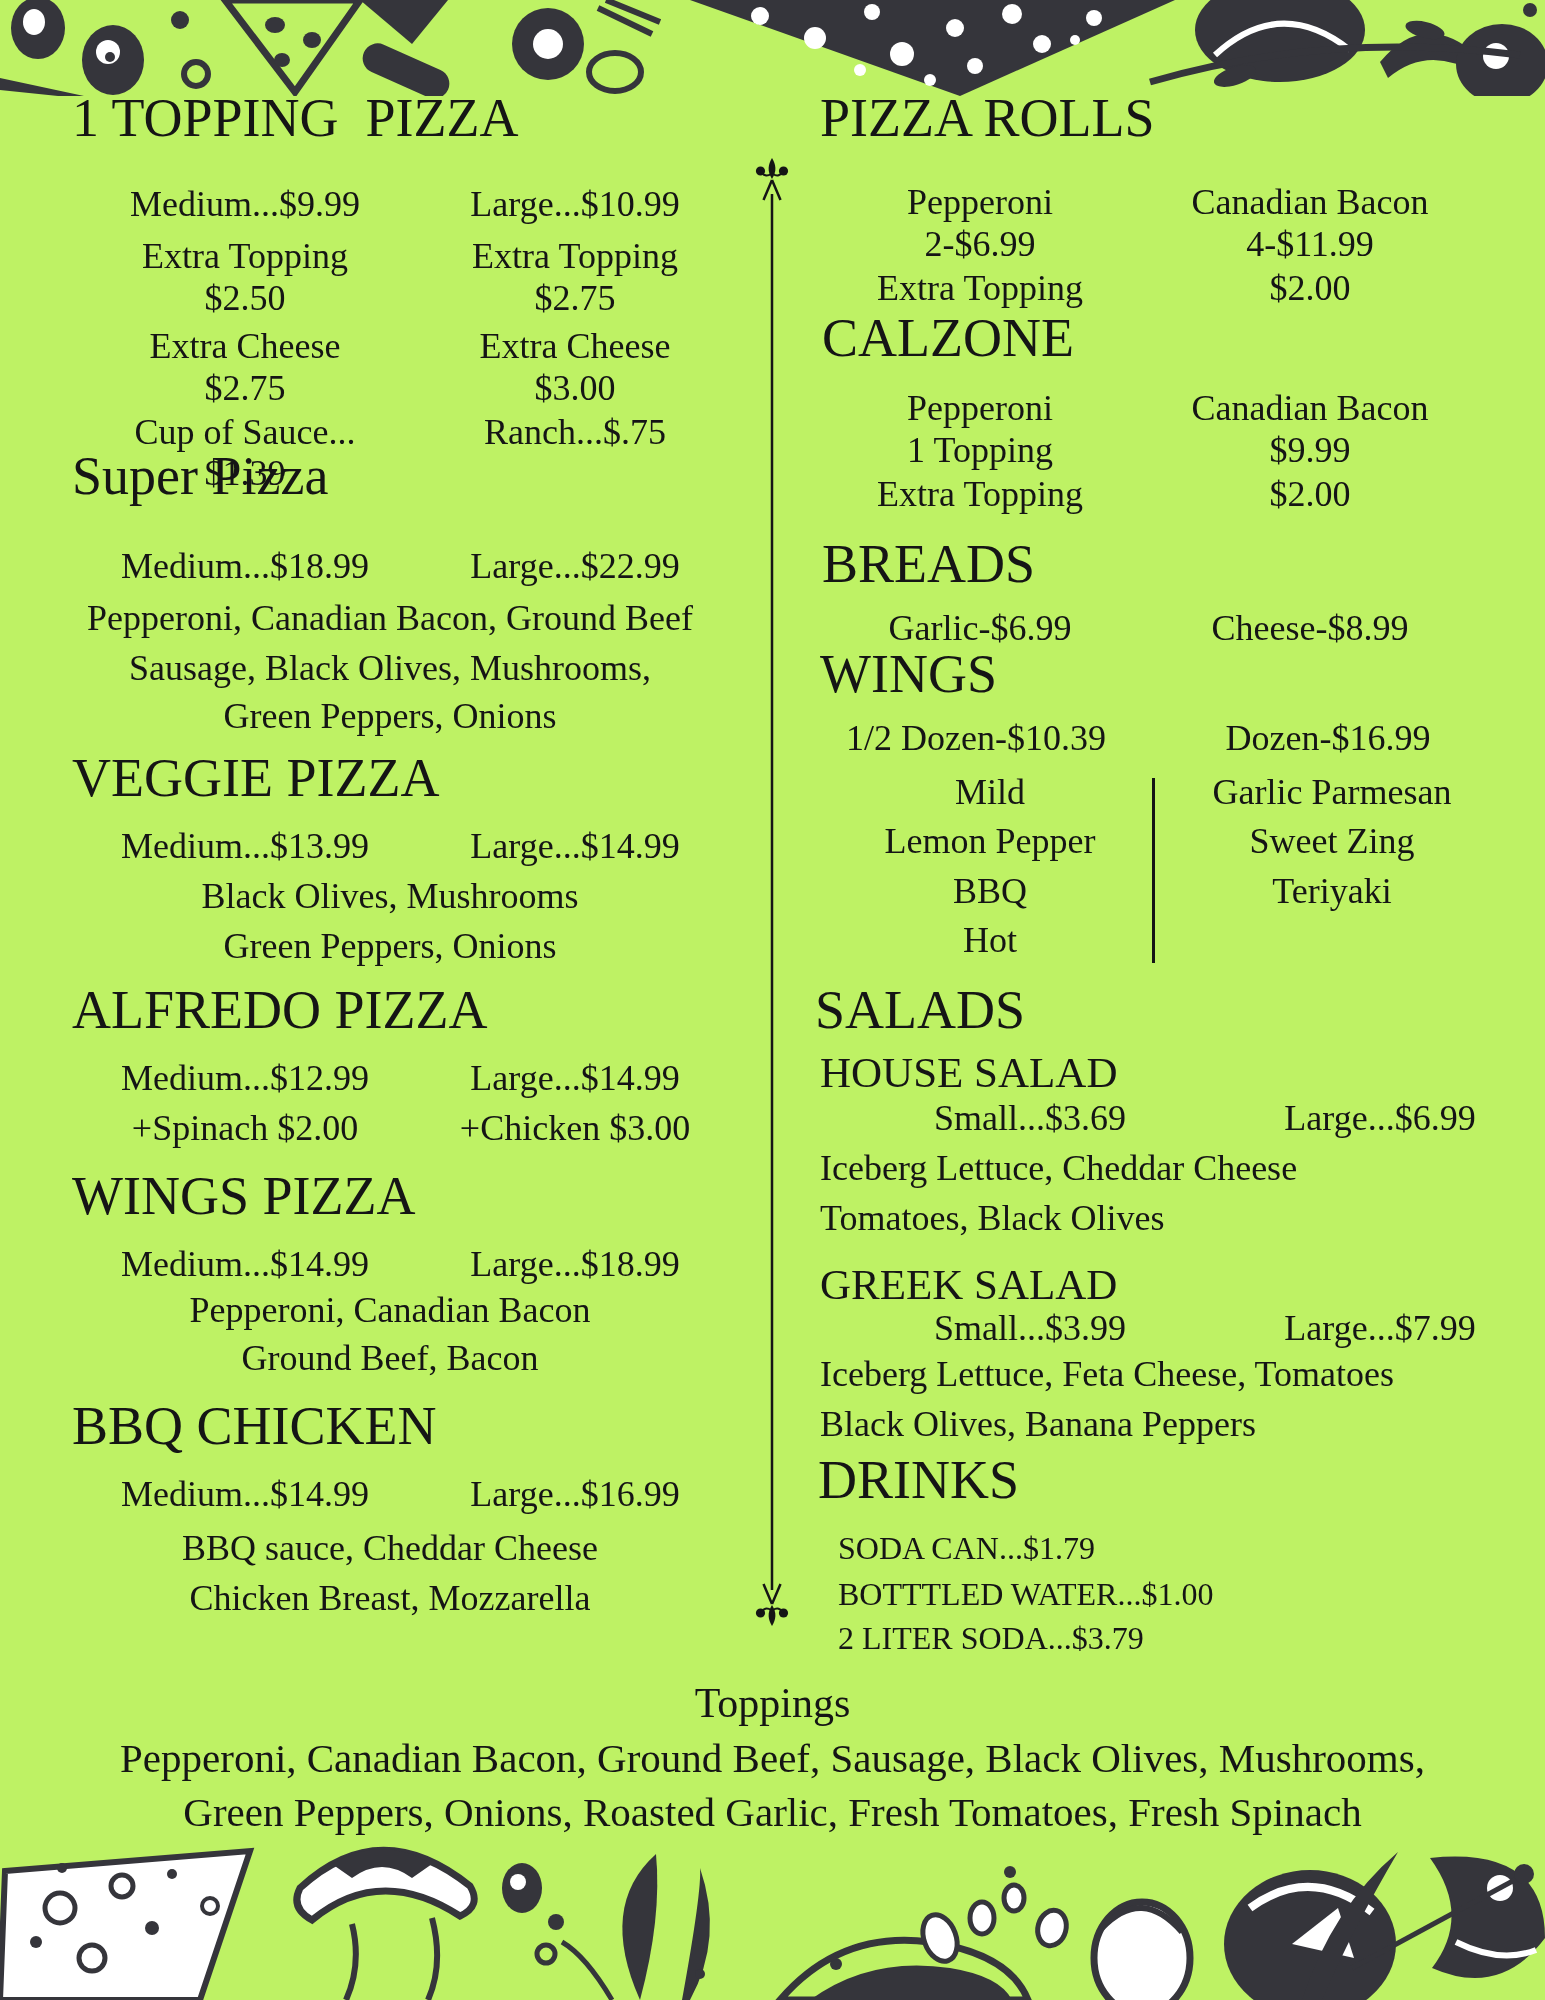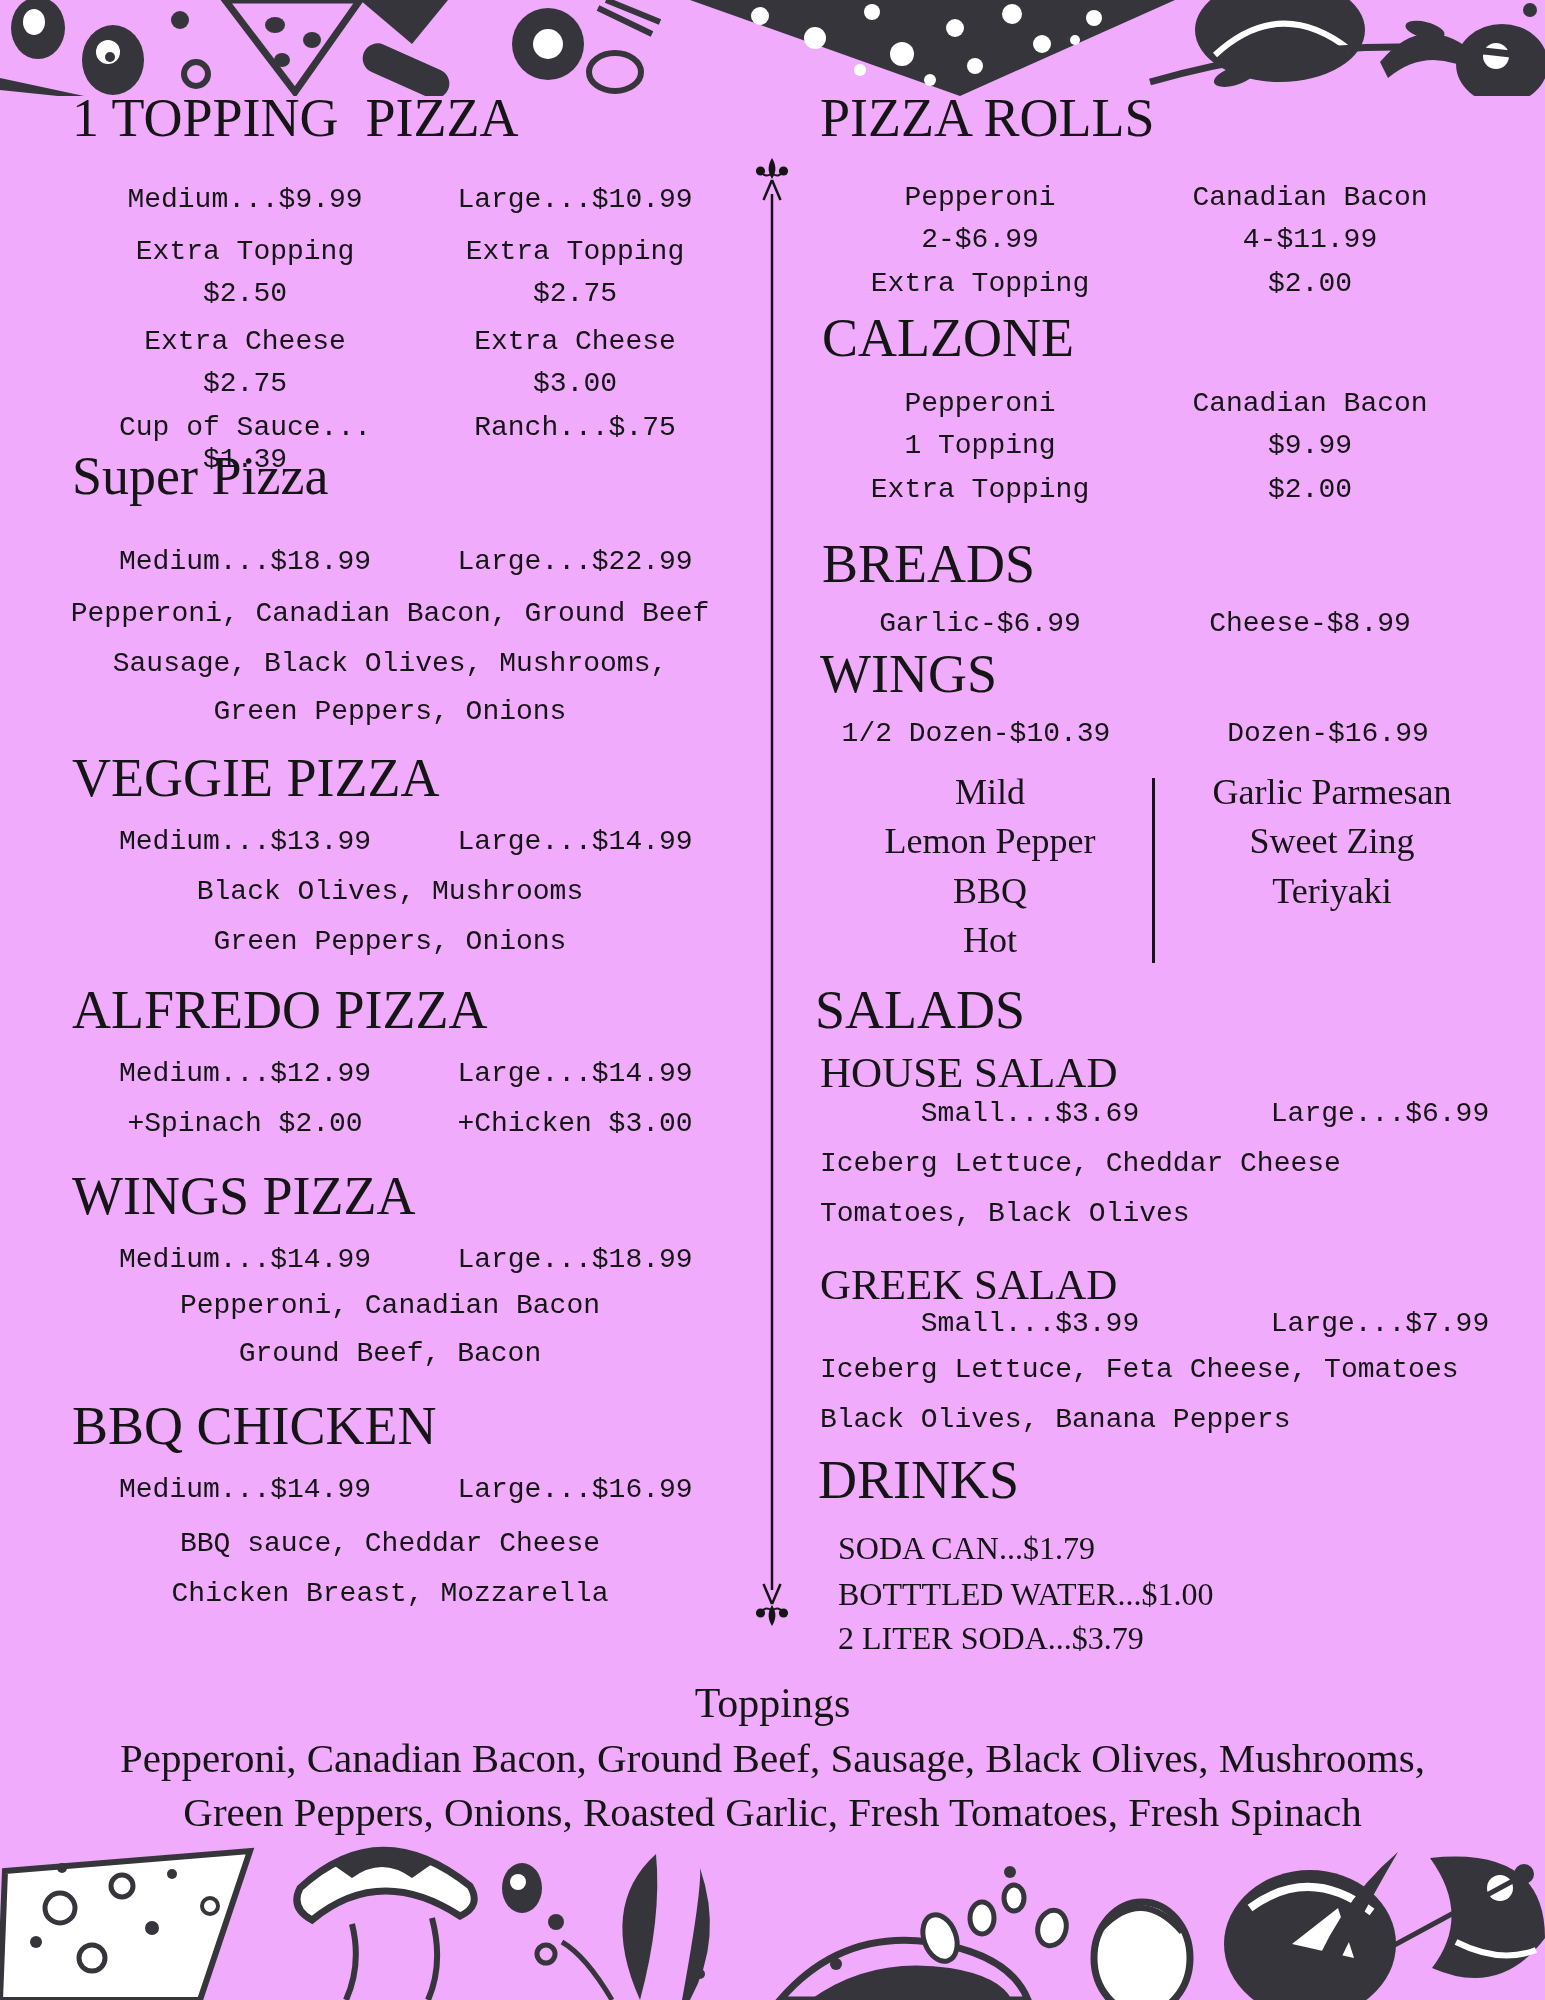--- a/index.html
+++ b/index.html
@@ -1,24 +1,24 @@
 <!DOCTYPE html>
 <html><head>
 <meta charset="utf-8">
 <style>
   html,body{margin:0;padding:0;background:#e8e8e8;}
   .page{
-    position:relative;width:1545px;height:2000px;background:#f0abfc;
+    position:relative;width:1545px;height:2000px;background:#bef264;
     font-family:"Liberation Serif","DejaVu Serif",serif;color:#151515;
     overflow:hidden;margin:0 auto;
   }
   .t{position:absolute;}
   .h1{font-size:54px;line-height:1.05;white-space:pre-wrap;}
   .h2{font-size:43px;line-height:1.05;}
-  .b{font-size:28px;line-height:1.15;font-family:Liberation Mono, monospace;}
+  .b{font-size:36px;line-height:1.15;}
   .caps{font-size:32px;line-height:1.42;}
   .pair{position:absolute;display:flex;gap:30px;}
   .c300{width:300px;text-align:center;}
   .c320{width:320px;text-align:center;}
   .center640{width:640px;text-align:center;}
   .center700{width:700px;text-align:left;}
   .centerfull{width:1545px;text-align:center;}
   .f41{font-size:41px;line-height:1.2;}
   .f42{font-size:42px;line-height:1.2;}
   .flav{position:absolute;display:flex;align-items:stretch;}

